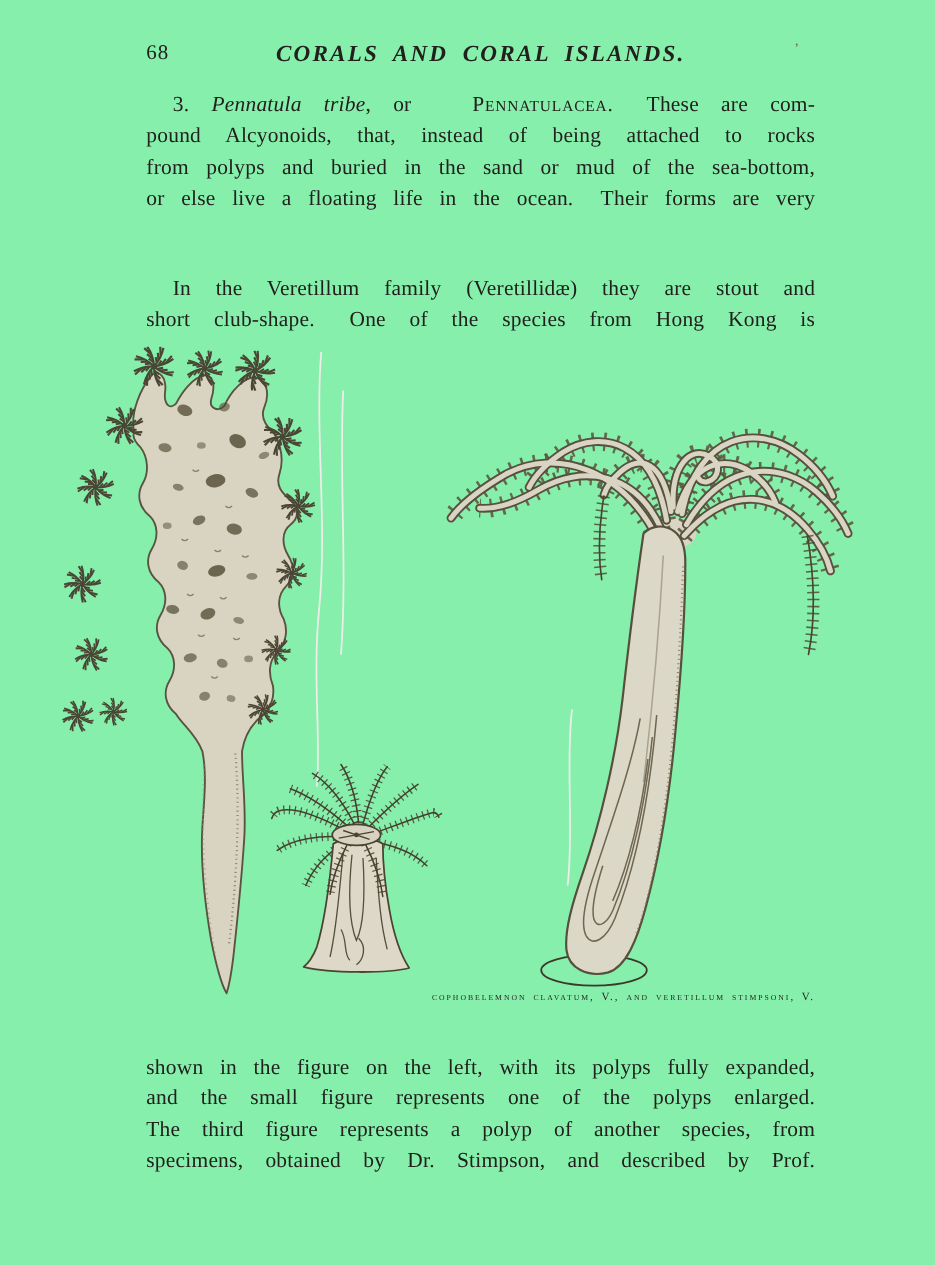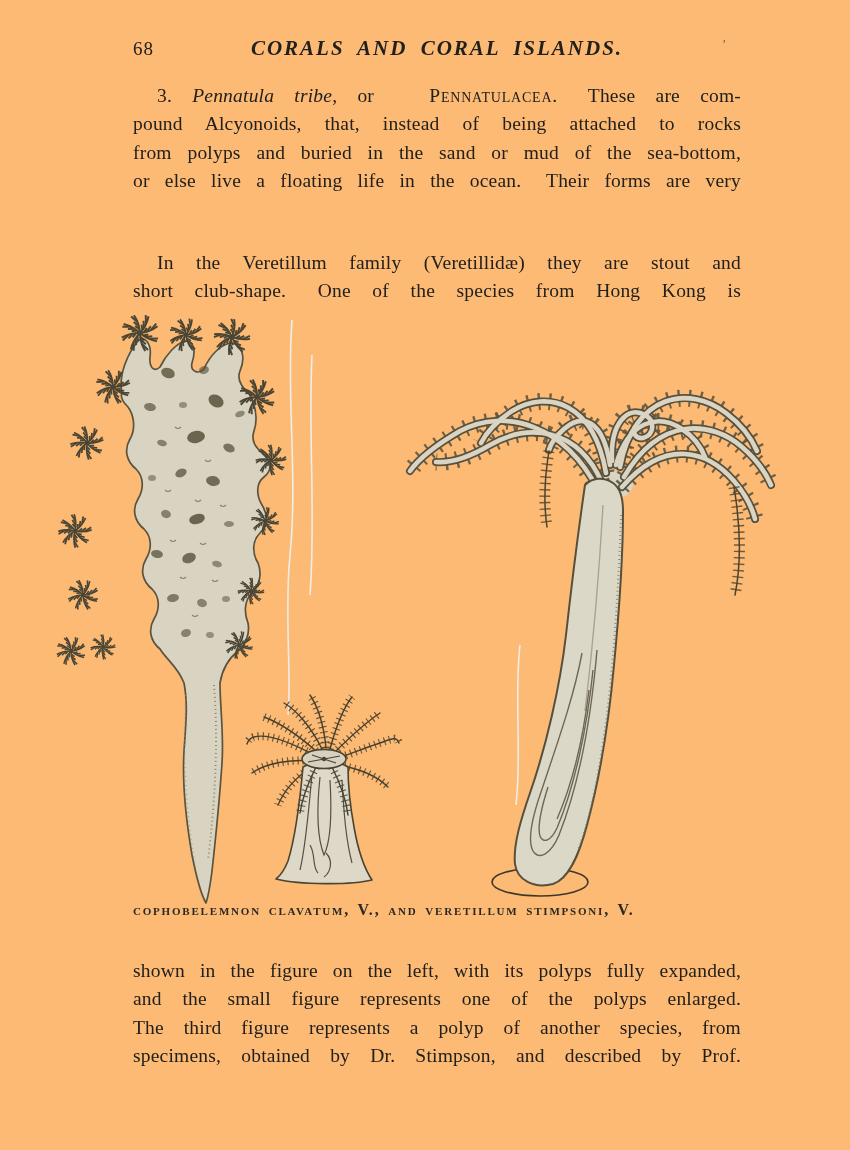--- a/index.html
+++ b/index.html
@@ -1,18 +1,18 @@
 <!DOCTYPE html>
 <html><head>
 <meta charset="utf-8">
 <style>
   html,body{margin:0;padding:0;background:#e9e9e9;}
   .page{
     position:relative;width:850px;height:1150px;margin:0 auto;
-    background:#fdba74;color:#21201d;
+    background:#86efac;color:#21201d;
     font-family:"Liberation Serif","DejaVu Serif",serif;
     overflow:hidden;
   }
   .pagenum{position:absolute;left:133px;top:38px;font-size:19px;letter-spacing:1px;}
   .running-title{
     position:absolute;left:133px;top:36px;width:608px;text-align:center;
     font-style:italic;font-size:21px;letter-spacing:2px;word-spacing:6px;font-weight:bold;
   }
   .stray{position:absolute;left:722px;top:36px;font-size:13px;color:#6a6a66;}
   .para{position:absolute;left:133px;width:608px;font-size:19.5px;}
@@ -21,23 +21,23 @@
     letter-spacing:0.2px;white-space:normal;
   }
   .para .line.last{text-align-last:left;}
   .para .line.indent{text-indent:24px;}
   .it{font-style:italic;}
   .sc{font-variant:small-caps;letter-spacing:0.8px;margin-left:35px;}
   #para1{top:82px;}
   #para2{top:249px;}
   #para3{top:957px;}
   .caption{
-    position:absolute;left:133px;top:901px;width:608px;text-align:left;
-    font-size:16px;font-variant:small-caps;letter-spacing:1.8px;word-spacing:2px;
-    color:#2a2924;font-weight:bold;
+    position:absolute;left:133px;top:901px;width:608px;text-align:right;
+    font-size:10px;font-variant:small-caps;letter-spacing:1.8px;word-spacing:2px;
+    color:#2a2924;font-weight:normal;
   }
   .figure-wrap{position:absolute;left:0;top:315px;width:850px;height:600px;}
 
   
   .crease{fill:none;stroke:#efede7;stroke-width:1.6;}
   .body-l{fill:#d9d3c1;stroke:#5a5340;stroke-width:1.7;stroke-linejoin:round;}
   .body-m{fill:#ddd8c8;stroke:#4b4430;stroke-width:1.6;stroke-linejoin:round;}
   .body-r{fill:#dcd8c8;stroke:#564f3c;stroke-width:2;stroke-linejoin:round;}
   .spot{fill:#4f4a33;stroke:none;}
   .vtex{fill:none;stroke:#8a8269;stroke-width:1.1;}

